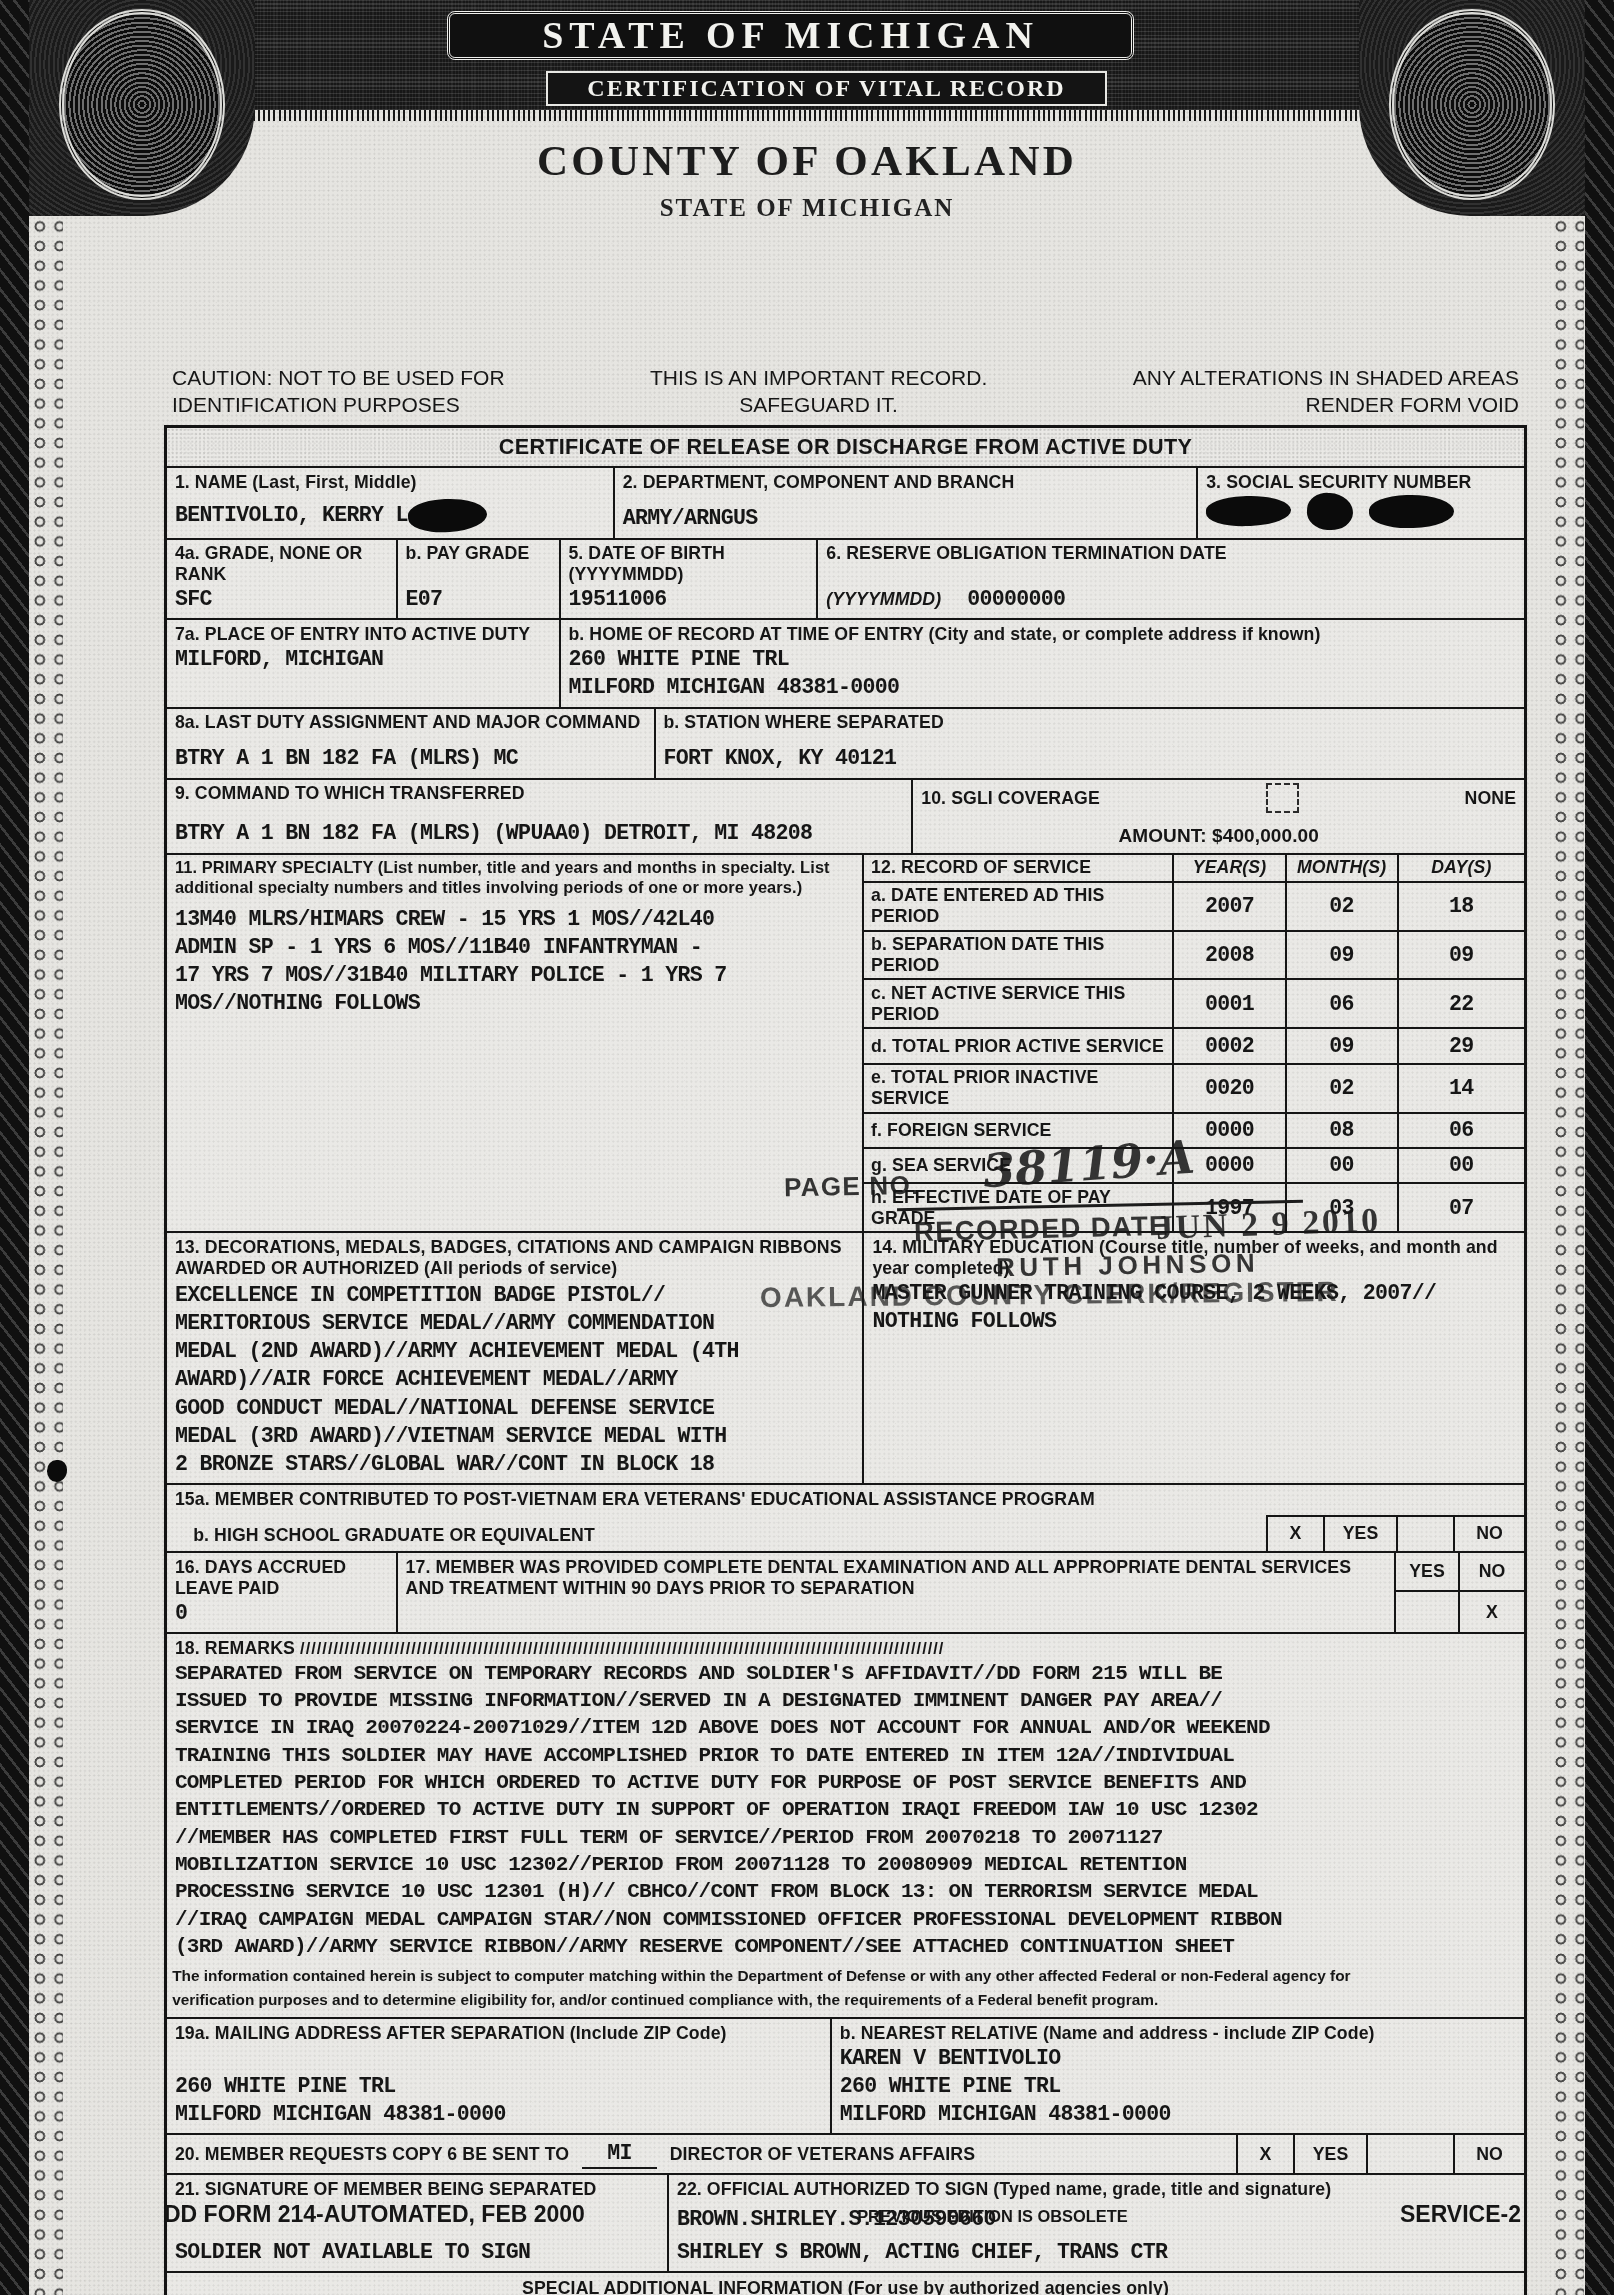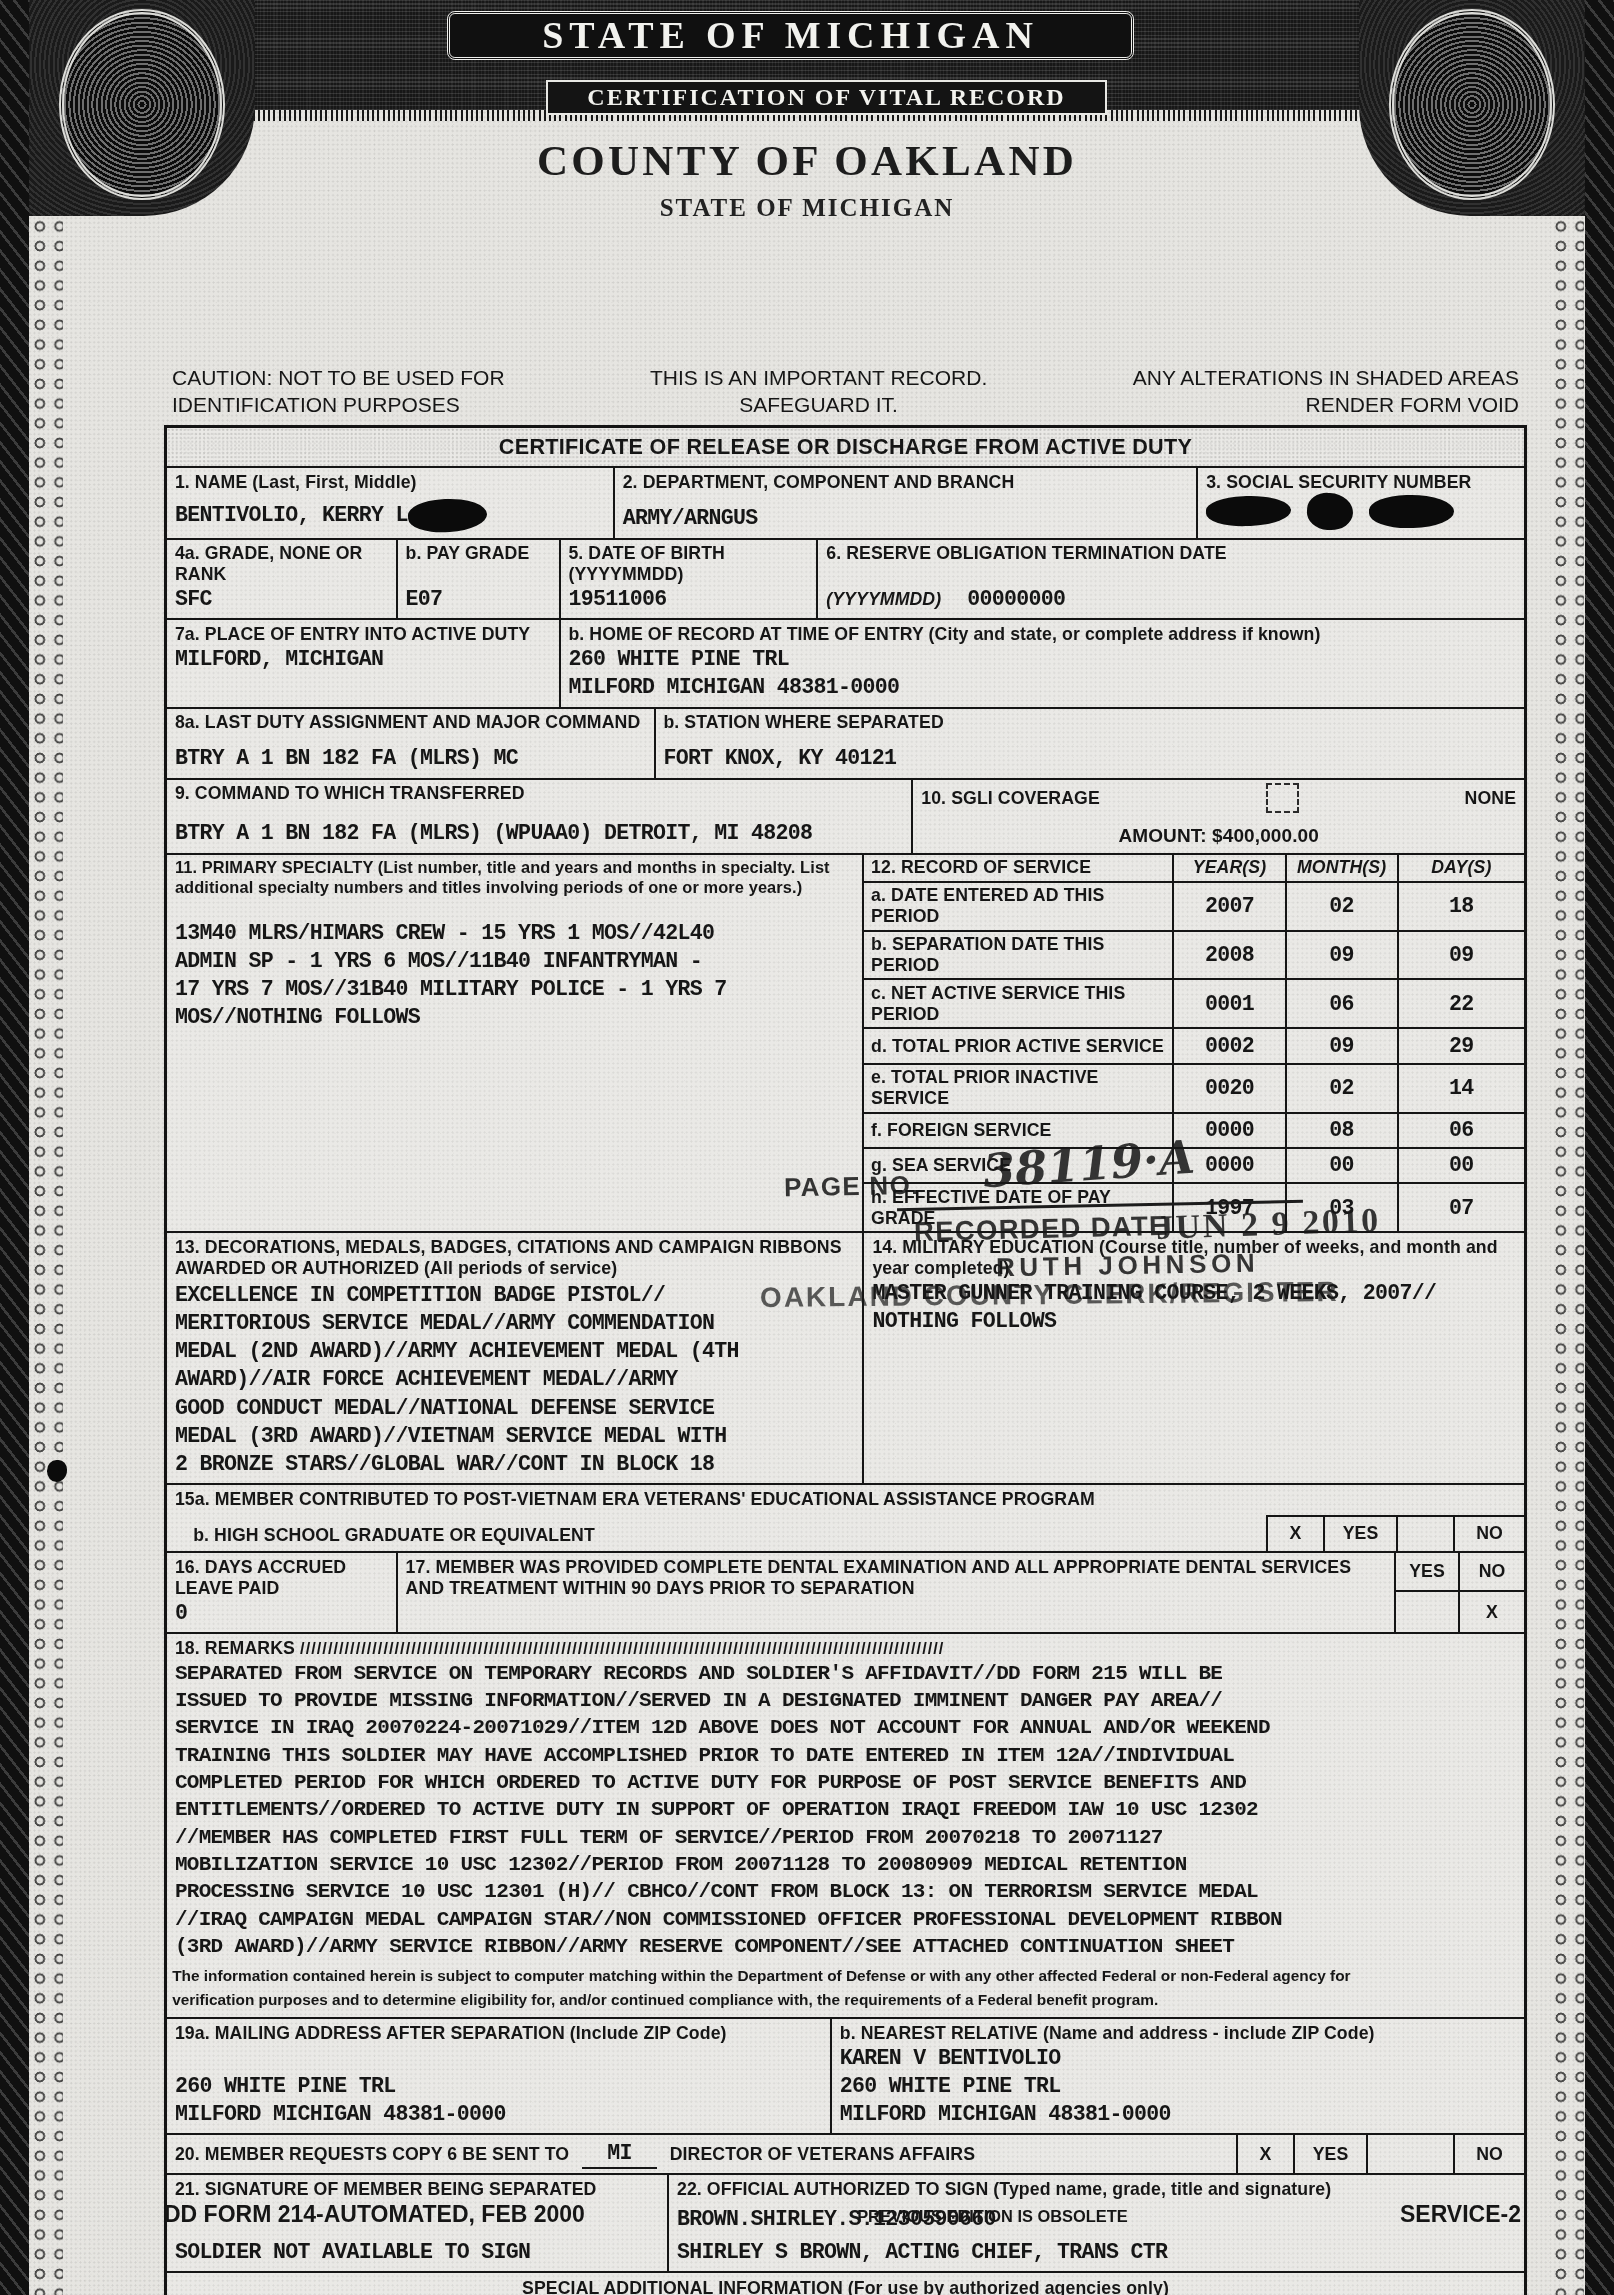--- a/index.html
+++ b/index.html
@@ -30,21 +30,21 @@
   .corner.l{left:29px;border-bottom-right-radius:111px}
   .corner.r{right:29px;border-bottom-left-radius:111px}
   .rosette{position:absolute;top:9.2px;left:50%;transform:translateX(-50%);width:156px;height:181px;border-radius:50%;
     border:5.9px double #dcdcd8;
     background:repeating-radial-gradient(circle at 50% 50%,#0c0c0c 0 2.6px,#6e6e6e 2.6px 4.6px);}
   .plaque1{position:absolute;left:447px;top:10.5px;width:681px;height:43px;z-index:3;
     background:#101010;border:3.3px double #efefec;border-radius:7.9px;
     display:flex;align-items:center;justify-content:center;}
   .plaque1 span{color:#f2f2ee;font-family:"Liberation Serif",serif;font-weight:bold;
     font-size:38px;letter-spacing:5.9px;white-space:nowrap;}
-  .plaque2{position:absolute;left:546px;top:80px;width:557px;height:31px;z-index:3;
+  .plaque2{position:absolute;left:546px;top:71px;width:557px;height:31px;z-index:3;
     background:#141414;border:2.6px solid #e8e8e4;
     display:flex;align-items:center;justify-content:center;}
   .plaque2 span{color:#f2f2ee;font-family:"Liberation Serif",serif;font-weight:bold;
     font-size:24px;letter-spacing:2px;white-space:nowrap;}
   .county{position:absolute;left:0;right:0;top:136px;text-align:center;z-index:2;
     font-family:"Liberation Serif",serif;font-weight:bold;font-size:43px;letter-spacing:3.3px;color:#1d1d1d;}
   .statesub{position:absolute;left:0;right:0;top:194px;text-align:center;z-index:2;
     font-family:"Liberation Serif",serif;font-weight:bold;font-size:25px;letter-spacing:2px;color:#222;}
   
   .caution{position:absolute;left:172px;top:364px;width:1347px;display:flex;justify-content:space-between;
@@ -198,21 +198,21 @@
           <span class="chk"></span>
           <span class="lbl">NONE</span>
         </div>
         <div class="lbl" style="text-align:center;font-size:19px">AMOUNT: $400,000.00</div>
       </div>
     </div>
 
     <div class="row" style="min-height:220px">
       <div class="c" style="width:51.4%">
         <div class="lbl" style="font-size:16.4px">11. PRIMARY SPECIALTY (List number, title and years and months in specialty. List additional specialty numbers and titles involving periods of one or more years.)</div>
-        <div class="val" style="flex:1;margin-top:22px">13M40 MLRS/HIMARS CREW - 15 YRS 1 MOS//42L40
+        <div class="val" style="flex:1;margin-top:8px">13M40 MLRS/HIMARS CREW - 15 YRS 1 MOS//42L40
 ADMIN SP - 1 YRS 6 MOS//11B40 INFANTRYMAN -
 17 YRS 7 MOS//31B40 MILITARY POLICE - 1 YRS 7
 MOS//NOTHING FOLLOWS</div>
       </div>
       <div class="c" style="width:48.6%;padding:0">
         <div class="grid12" style="flex:1">
           <div class="g lbl">12. RECORD OF SERVICE</div>
           <div class="g num lbl" style="font-style:italic">YEAR(S)</div>
           <div class="g num lbl" style="font-style:italic">MONTH(S)</div>
           <div class="g num lbl" style="font-style:italic">DAY(S)</div>

